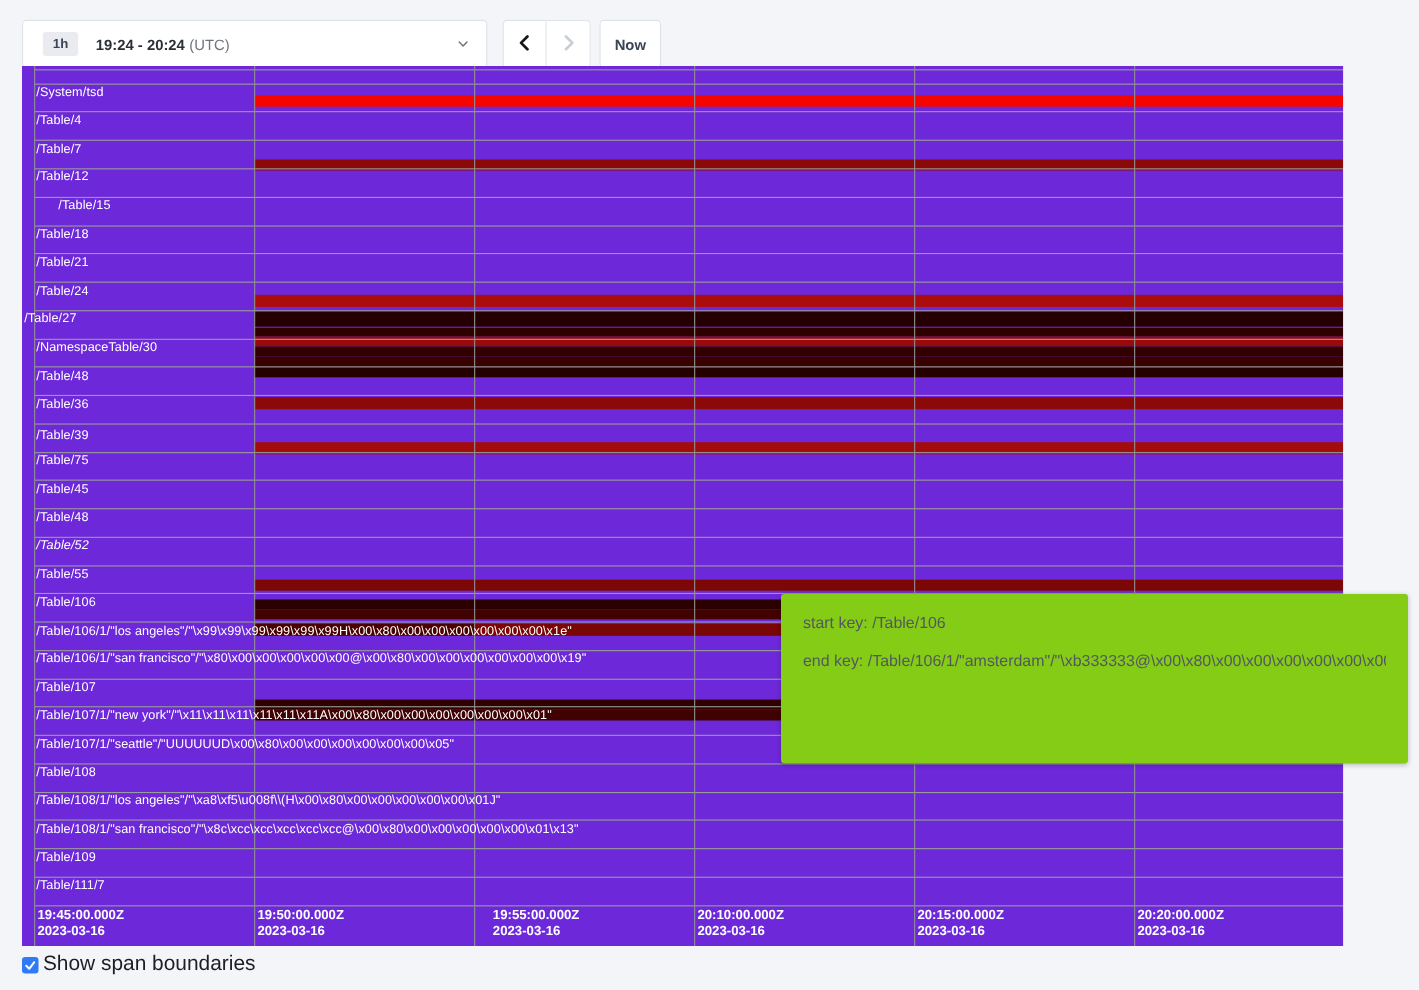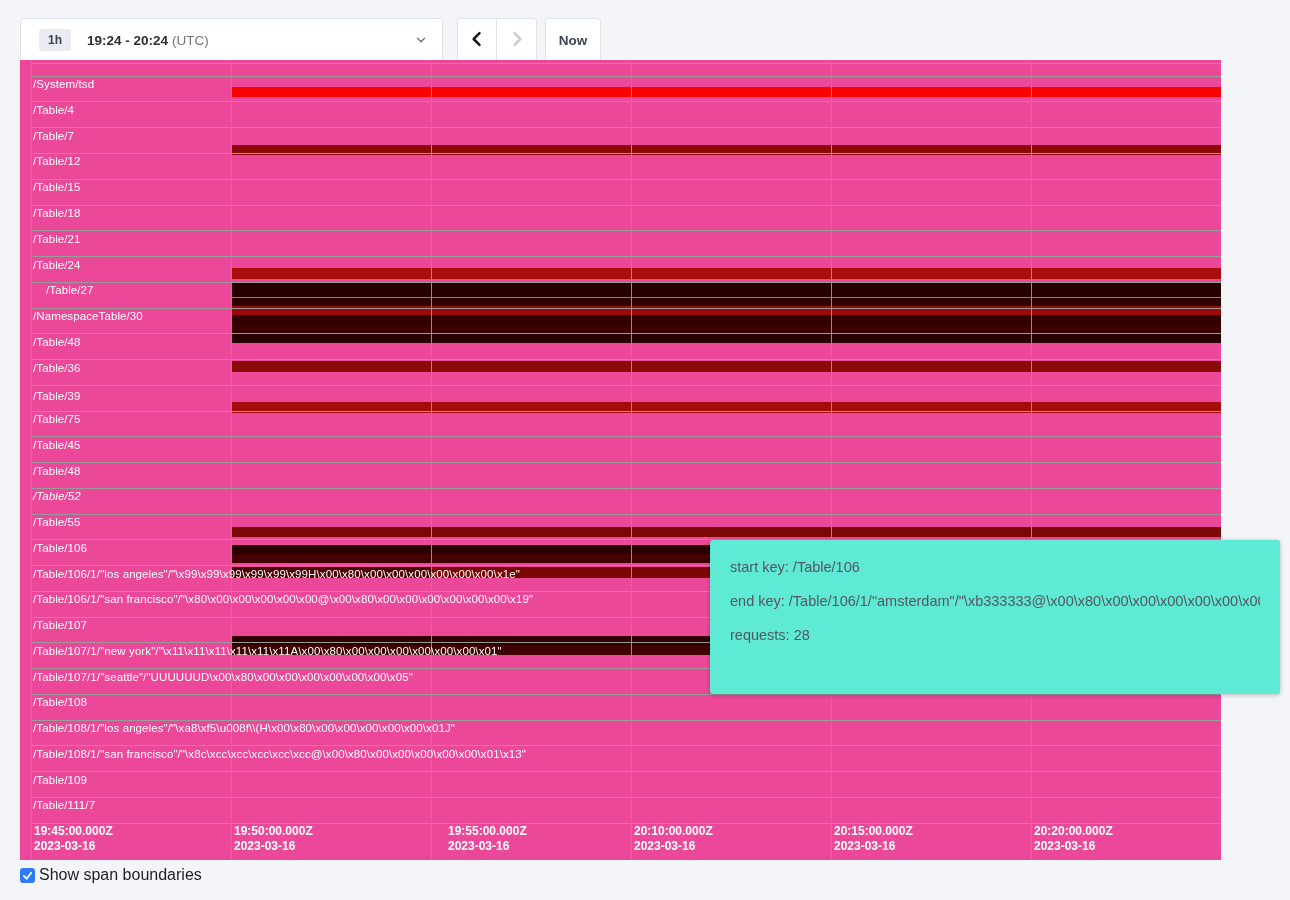--- a/index.html
+++ b/index.html
@@ -21,42 +21,42 @@
     display:flex;align-items:center;justify-content:center;box-sizing:border-box;
     padding:0;cursor:pointer;}
   .nav-btn.prev{border-radius:4px 0 0 4px;}
   .nav-btn.next{border-radius:0 4px 4px 0;border-left:none;cursor:default;}
   .now-btn{position:absolute;left:545px;top:18px;width:56px;height:44px;background:#fff;
     border:1px solid #dfe2e8;border-radius:4px;font-family:"Liberation Sans",sans-serif;
     font-size:13.5px;font-weight:700;color:#394455;cursor:pointer;}
 
   
   .heatmap{position:absolute;left:20px;top:60px;width:1201px;height:800px;
-    background:#ec4899;overflow:hidden;cursor:crosshair;}
+    background:#6d28d9;overflow:hidden;cursor:crosshair;}
   .band{position:absolute;}
   .hline{position:absolute;left:11px;right:0;height:1px;background:#9b9b9b;}
   .vline{position:absolute;top:0;bottom:0;width:1px;background:#8f8f8f;}
   .row-label{position:absolute;color:#fff;font-size:11.5px;font-weight:500;
     white-space:nowrap;letter-spacing:0.1px;}
   .axis-tick{position:absolute;color:#fff;font-size:12px;font-weight:700;
     line-height:15px;white-space:nowrap;}
 
   
   .tooltip{position:absolute;left:710px;top:540px;width:570px;height:154px;
-    background:#5eead4;border-radius:3px;box-shadow:0 1px 5px rgba(0,0,0,0.25);
+    background:#84cc16;border-radius:3px;box-shadow:0 1px 5px rgba(0,0,0,0.25);
     box-sizing:border-box;padding:10px 20px;z-index:10;}
   .tooltip div{font-size:14.5px;color:#54585e;line-height:34px;white-space:nowrap;
     overflow:hidden;}
 
   
   .checkbox-row{position:absolute;left:20px;top:866px;display:flex;align-items:center;}
   .checkbox{width:15px;height:15px;background:#2f7bf6;border-radius:3px;
     display:flex;align-items:center;justify-content:center;cursor:pointer;}
   .checkbox svg{display:block;}
-  .checkbox-label{margin-left:4px;font-size:16px;color:#1b1e23;}
+  .checkbox-label{margin-left:4px;font-size:19px;color:#1b1e23;}
 </style>
 </head>
 <body>
 
 <div class="page">
 
   <div class="toolbar">
     <div class="time-selector">
       <span class="duration-badge">1h</span>
       <span class="range-text">19:24 - 20:24</span>
@@ -141,25 +141,25 @@
       <div class="vline" style="left: 11px;"></div>
       <div class="vline" style="left: 211px;"></div>
       <div class="vline" style="left: 411px;"></div>
       <div class="vline" style="left: 611px;"></div>
       <div class="vline" style="left: 811px;"></div>
       <div class="vline" style="left: 1011px;"></div>
       <div class="row-label" style="left: 13px; top: 18.2px; z-index: 3;">/System/tsd</div>
       <div class="row-label" style="left: 13px; top: 43.96px; z-index: 3;">/Table/4</div>
       <div class="row-label" style="left: 13px; top: 69.72px; z-index: 3;">/Table/7</div>
       <div class="row-label" style="left: 13px; top: 95.48px; z-index: 3;">/Table/12</div>
-      <div class="row-label" style="left: 13px; top: 121.24px; z-index: 3;">/Table/15</div>
+      <div class="row-label" style="left: 13px; top: 121.24px; z-index: 3; padding-left: 20px;">/Table/15</div>
       <div class="row-label" style="left: 13px; top: 147px; z-index: 3;">/Table/18</div>
       <div class="row-label" style="left: 13px; top: 172.76px; z-index: 3;">/Table/21</div>
       <div class="row-label" style="left: 13px; top: 198.52px; z-index: 3;">/Table/24</div>
-      <div class="row-label" style="left: 26px; top: 224.28px; z-index: 3;">/Table/27</div>
+      <div class="row-label" style="left: 2px; top: 224.28px; z-index: 3;">/Table/27</div>
       <div class="row-label" style="left: 13px; top: 250.04px; z-index: 3;">/NamespaceTable/30</div>
       <div class="row-label" style="left: 13px; top: 275.8px; z-index: 3;">/Table/48</div>
       <div class="row-label" style="left: 13px; top: 301.56px; z-index: 3;">/Table/36</div>
       <div class="row-label" style="left: 13px; top: 330px; z-index: 3;">/Table/39</div>
       <div class="row-label" style="left: 13px; top: 353.08px; z-index: 3;">/Table/75</div>
       <div class="row-label" style="left: 13px; top: 378.84px; z-index: 3;">/Table/45</div>
       <div class="row-label" style="left: 13px; top: 404.6px; z-index: 3;">/Table/48</div>
       <div class="row-label" style="left: 13px; top: 430.36px; z-index: 3; font-style: italic;">/Table/52</div>
       <div class="row-label" style="left: 13px; top: 456.12px; z-index: 3;">/Table/55</div>
       <div class="row-label" style="left: 13px; top: 481.88px; z-index: 3;">/Table/106</div>
@@ -195,21 +195,20 @@
       </div>
       <div class="axis-tick" style="left: 1014px; top: 764px; z-index: 3;">
         <div>20:20:00.000Z</div>
         <div>2023-03-16</div>
       </div>
     </div>
 
   <div class="tooltip">
     <div>start key: /Table/106</div>
     <div>end key: /Table/106/1/"amsterdam"/"\xb333333@\x00\x80\x00\x00\x00\x00\x00\x00#"</div>
-    <div>requests: 28</div>
   </div>
 
   <div class="checkbox-row">
     <span class="checkbox" style="background: rgb(47, 123, 246);">
       <span>
         <svg width="11" height="11" viewBox="0 0 24 24" fill="none" stroke="#ffffff" stroke-width="4" stroke-linecap="round" stroke-linejoin="round">
           <polyline points="4,13 10,19 20,6"></polyline>
         </svg>
       </span>
     </span>

